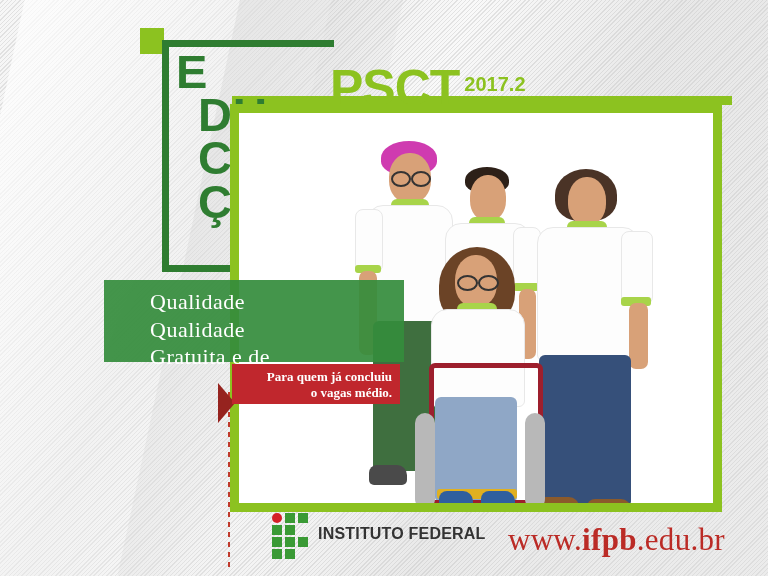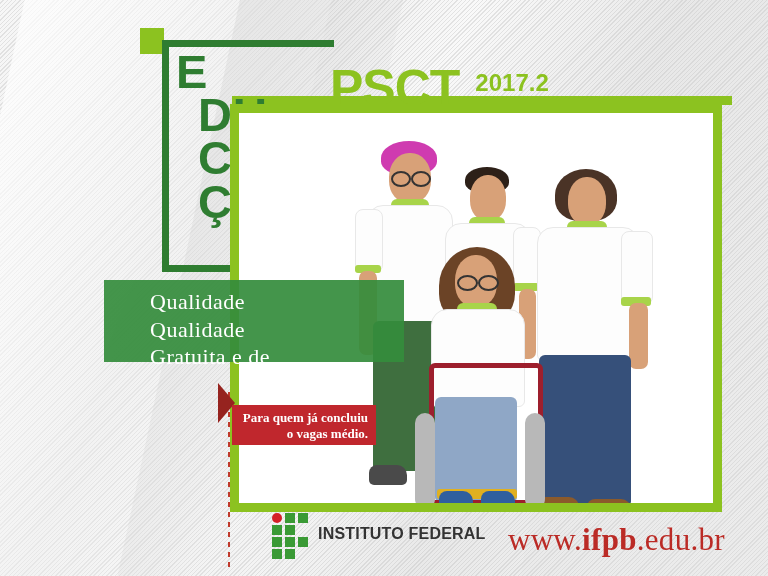--- a/index.html
+++ b/index.html
@@ -57,21 +57,21 @@
   .edu-l2{margin-left:22px;}
   .edu-l3{margin-left:22px;}
   .edu-l4{margin-left:22px;}
 
   
   .psct{
     position:absolute;left:330px;top:63px;
     color:#8cc220;font-weight:bold;font-size:50px;letter-spacing:-1px;
     line-height:1;
   }
-  .psct .yr{font-size:24px;letter-spacing:0;margin-left:16px;vertical-align:14px;}
+  .psct .yr{font-size:20px;letter-spacing:0;margin-left:5px;vertical-align:14px;}
 
   
   .photo-frame{
     position:absolute;left:230px;top:104px;width:492px;height:408px;
     border:9px solid #8cc220;box-sizing:border-box;background:#ffffff;
     overflow:hidden;
   }
   .photo-inner{position:absolute;inset:0;background:#fff;}
 
   
@@ -109,21 +109,21 @@
   .red-list div{white-space:nowrap;}
 
   .dash-line{
     position:absolute;left:228px;top:392px;width:2px;height:176px;
     background:repeating-linear-gradient(180deg,#c0392b 0px,#c0392b 5px,
       rgba(255,255,255,0) 5px,rgba(255,255,255,0) 10px);
   }
 
   
   .red-banner{
-    position:absolute;left:232px;top:405px;width:144px;height:40px;
+    position:absolute;left:232px;top:364px;width:168px;height:40px;
     background:#c0272d;
   }
   .red-banner .t{
     position:absolute;right:8px;top:5px;color:#fff;text-align:right;
     font-family:"Liberation Serif",serif;font-size:13px;line-height:1.25;
     font-weight:bold;
   }
   .red-arrow{
     position:absolute;left:218px;top:383px;width:0;height:0;
     border-top:20px solid transparent;border-bottom:20px solid transparent;

